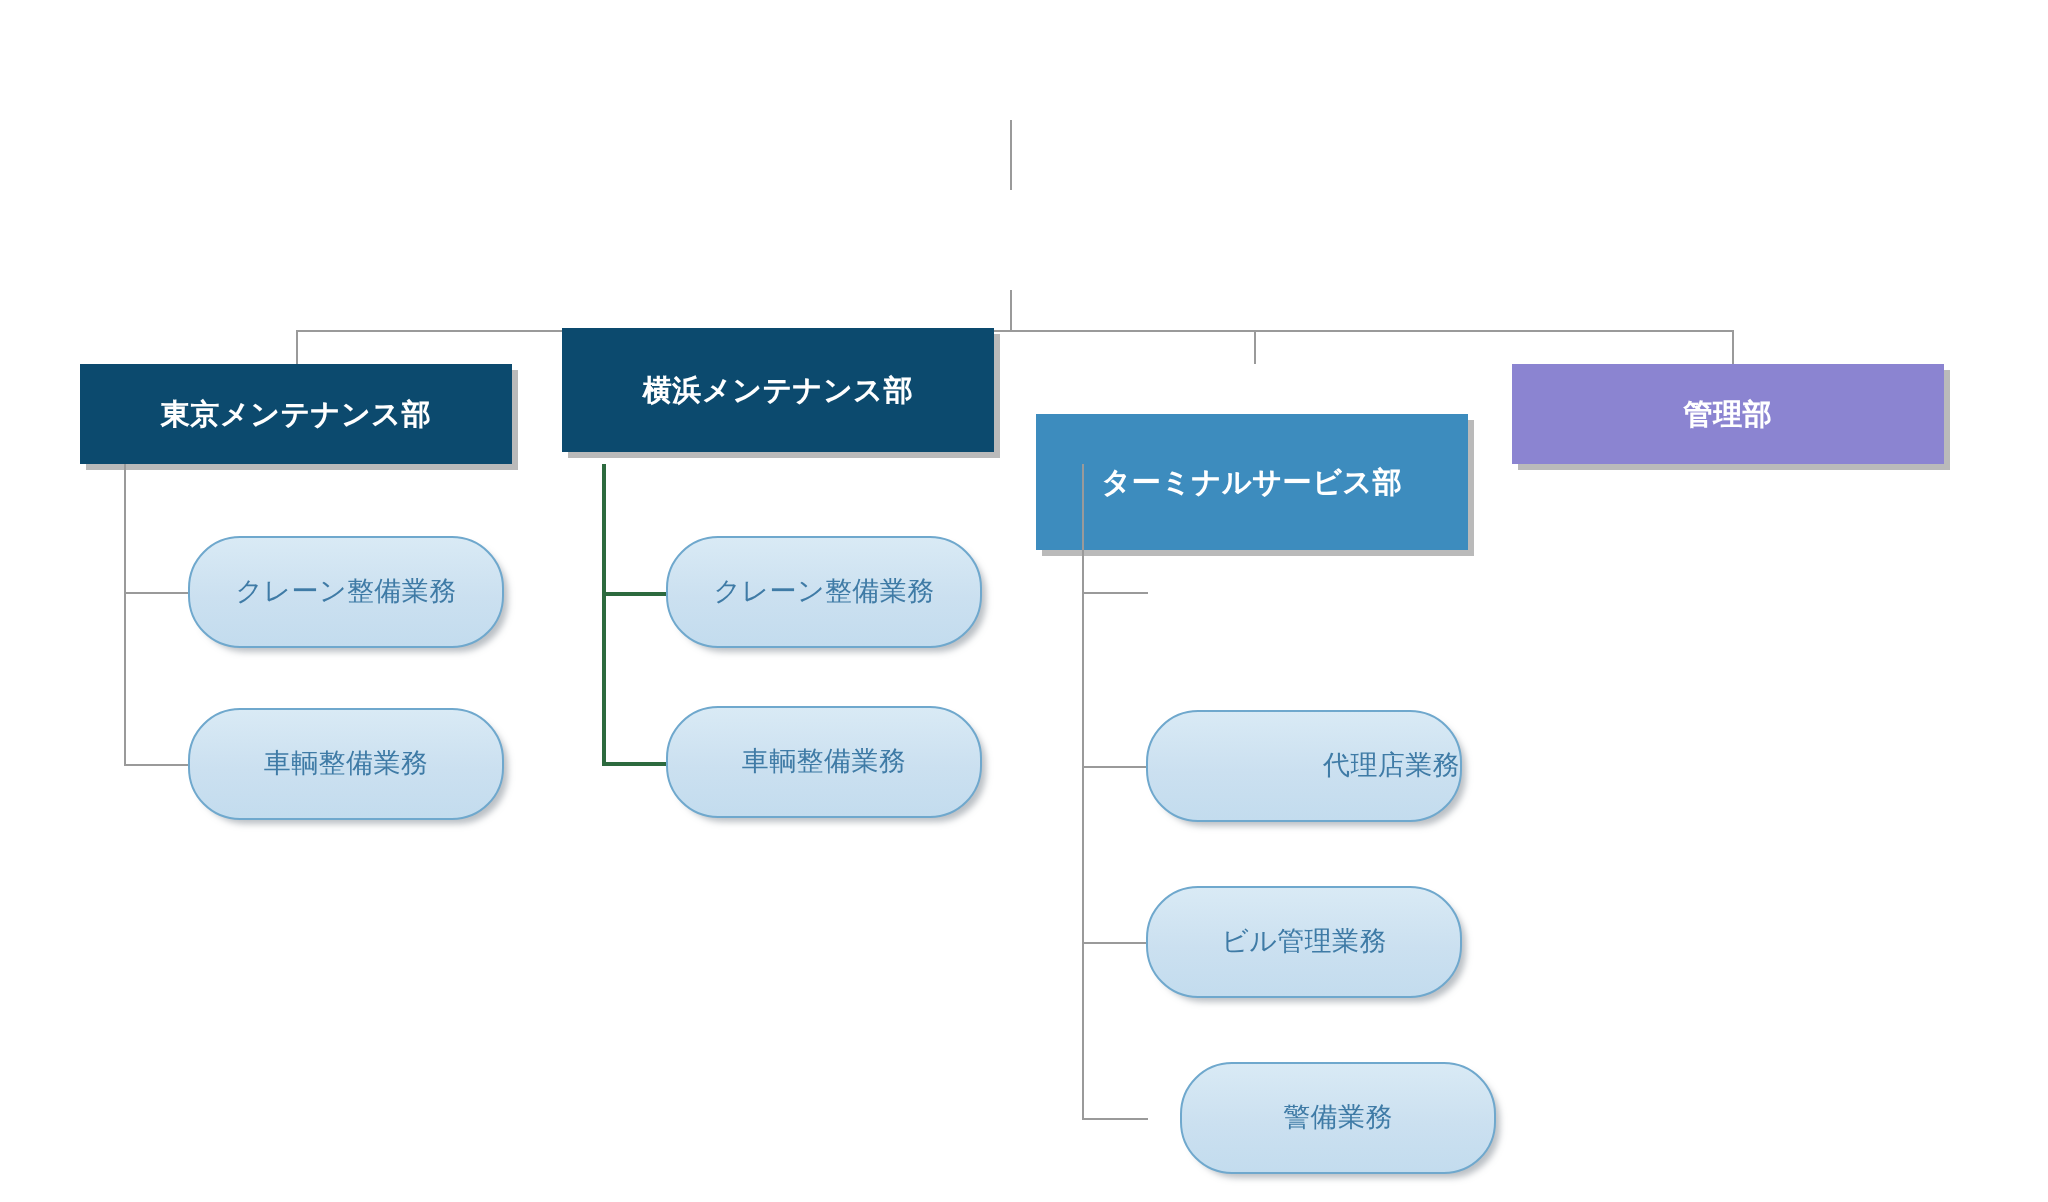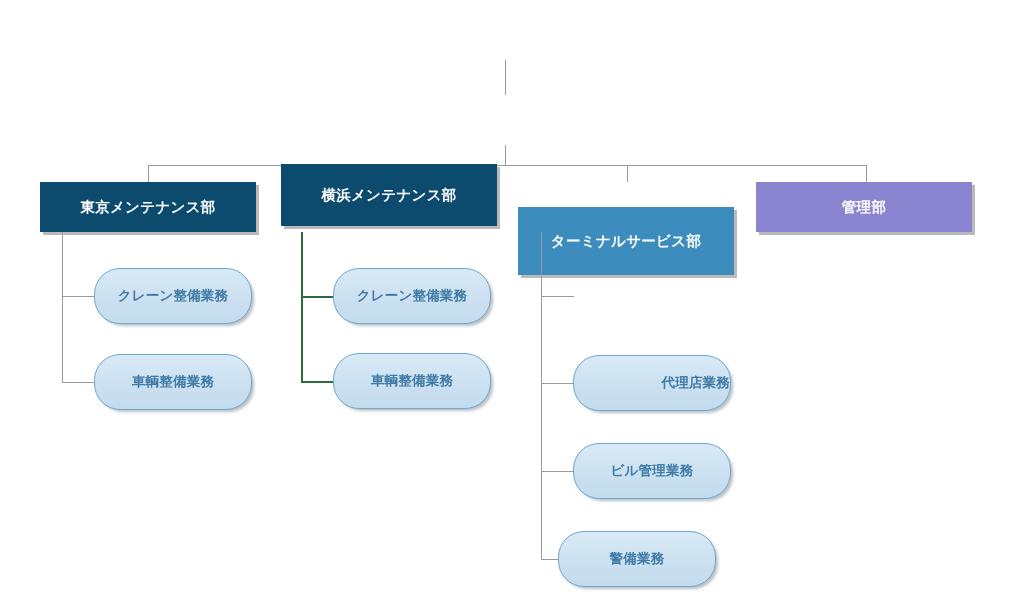--- a/index.html
+++ b/index.html
@@ -72,21 +72,21 @@
   .task-pill {
     position: absolute;
     box-sizing: border-box;
     display: flex;
     align-items: center;
     justify-content: center;
     background: #cfe3f1;
     border: 1.5px solid #6fa8cd;
     border-radius: 26px;
     color: #3f7ba6;
-    font-weight: bold;
+    font-weight: normal;
     font-size: 13.5px;
     letter-spacing: .2px;
     box-shadow: 3px 3px 3px -1px rgba(120,130,140,.5);
     background-image: linear-gradient(180deg, #d9eaf5 0%, #cbe0f0 55%, #c3dcee 100%);
   }
 </style>
 </head>
 <body>
 
 <div id="chart-canvas">
@@ -152,17 +152,17 @@
 
 
   <div class="task-pill" style="left:573px; top:355px; width:158px; height:56px;justify-content:flex-end;">
     <span>代理店業務</span>
   </div>
 
   <div class="task-pill" style="left:573px; top:443px; width:158px; height:56px;text-align:right;">
     <span>ビル管理業務</span>
   </div>
 
-  <div class="task-pill" style="left:558px; top:531px; width:158px; height:56px;">
+  <div class="task-pill" style="left:590px; top:531px; width:158px; height:56px;">
     <span>警備業務</span>
   </div>
 
 </div>
 
 </body></html>

